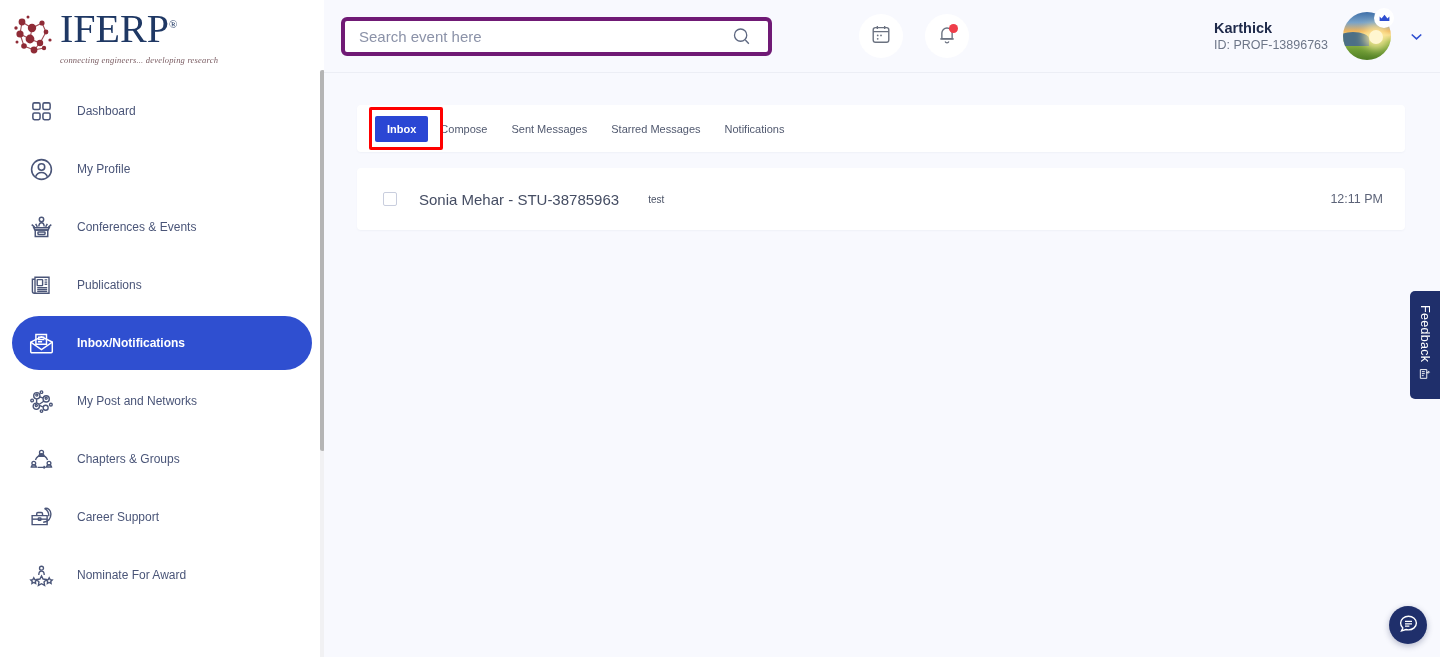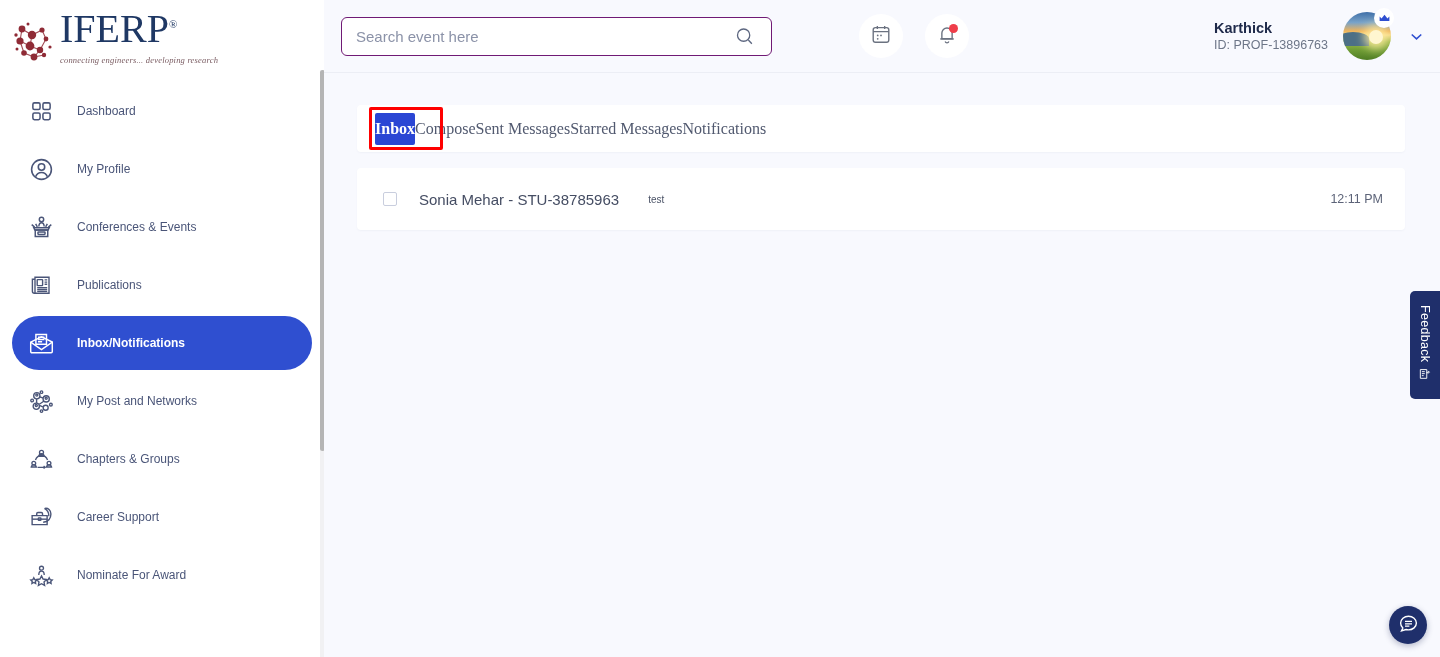--- a/index.html
+++ b/index.html
@@ -16,21 +16,21 @@
     position: relative;
     width: 324px; height: 657px;
     background: #ffffff;
     flex: 0 0 324px;
   }
   .logo-wrap {
     height: 70px;
     display: flex; align-items: center;
     padding-left: 10px;
   }
-  .logo { display: flex; align-items: flex-end; }
+  .logo { display: flex; align-items: center; }
   .logo-mark { width: 48px; height: 48px; flex: 0 0 48px; margin-top: 2px; }
   .logo-textblock { margin-left: 2px; }
   .logo-word {
     font-family: "Liberation Serif", serif;
     font-size: 40px; line-height: 40px;
     color: #1f3864; letter-spacing: 0px;
     font-weight: 400; position: relative;
   }
   .logo-reg {
     font-size: 11px; vertical-align: super;
@@ -93,21 +93,21 @@
     background: #f8f9fe;
     display: flex; align-items: center;
     padding: 0 0 0 17px;
     border-bottom: 1px solid #eceef5;
     flex: 0 0 73px;
   }
   .search-box {
     position: relative;
     width: 431px; height: 39px;
     background: #ffffff;
-    border: 1px solid #701a75;
+    border: 4px solid #701a75;
     border-radius: 6px;
     display: flex; align-items: center;
   }
   .search-input {
     border: none; outline: none; background: transparent;
     font-family: "Liberation Sans", sans-serif;
     font-size: 15px; color: #6e7891;
     padding-left: 14px; width: 380px; height: 100%;
   }
   .search-input::placeholder { color: #8b92a8; }
@@ -187,26 +187,25 @@
   .tabs-card {
     position: relative;
     background: #ffffff;
     border-radius: 4px;
     height: 47px;
     display: flex; align-items: center;
     padding-left: 18px;
     box-shadow: 0 1px 2px rgba(30,40,90,.04);
   }
   .tab {
-    font-size: 16px;
+    font-size: 11px;
     color: #51596f;
-    padding: 7px 0;
+    padding: 7px 12px;
     cursor: pointer;
     white-space: nowrap;
-    font-family: Liberation Serif, serif;
   }
   .tab.active {
     background: #2a46d4;
     color: #ffffff;
     font-weight: bold;
     border-radius: 2px;
   }
   .tab-highlight {
     position: absolute;
     left: 12px; top: 2px;

